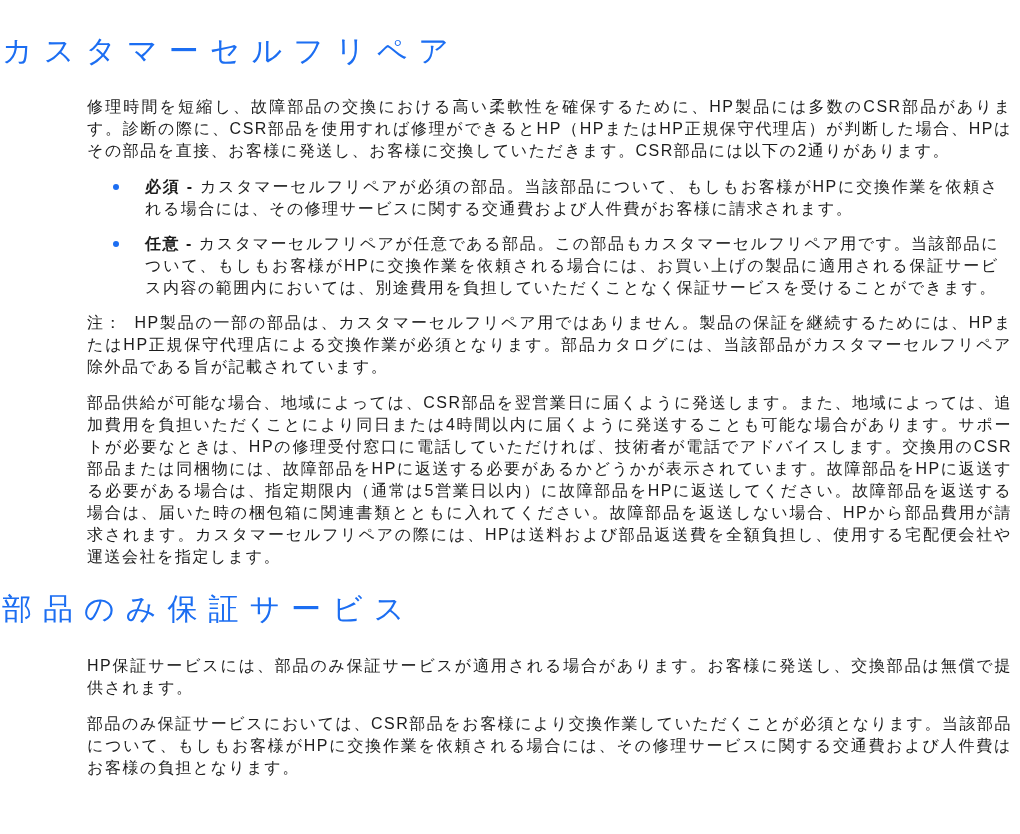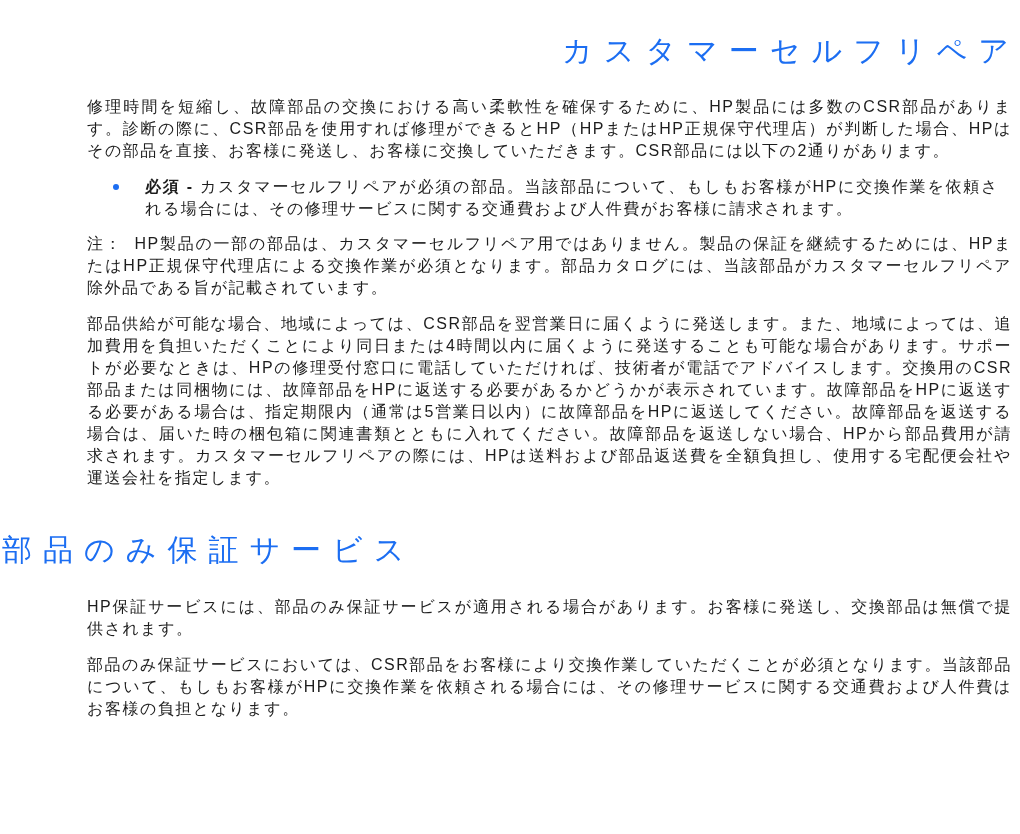--- a/index.html
+++ b/index.html
@@ -19,22 +19,22 @@
   }
   .heading{
     margin:0 0 0 2px;
     color:var(--accent);
     font-size:30px;
     font-weight:500;
     letter-spacing:11px;
     line-height:1.15;
     white-space:nowrap;
   }
-  .heading.first{margin-bottom:27px;text-align:right;}
-  .heading.second{margin-top:44px;margin-bottom:29px;}
+  .heading.first{margin-bottom:27px;}
+  .heading.second{margin-top:24px;margin-bottom:29px;}
   .content{
     margin:0 8px 0 87px;
     font-size:16px;
     line-height:22px;
     letter-spacing:1.5px;
     color:var(--text);
     text-align:justify;
   }
   .para{margin:4px 0 14px 0;}
   .bullets{list-style:none;margin:13px;padding:0;}
@@ -55,20 +55,23 @@
   <h1 class="heading first">カスタマーセルフリペア</h1>
 
   <div class="content">
 
     <p class="para">修理時間を短縮し、故障部品の交換における高い柔軟性を確保するために、HP製品には多数のCSR部品があります。診断の際に、CSR部品を使用すれば修理ができるとHP（HPまたはHP正規保守代理店）が判断した場合、HPはその部品を直接、お客様に発送し、お客様に交換していただきます。CSR部品には以下の2通りがあります。</p>
 
     <ul class="bullets">
       <li class="bullet">
         <span class="dot"></span><span class="b-label">必須 - </span><span>カスタマーセルフリペアが必須の部品。当該部品について、もしもお客様がHPに交換作業を依頼される場合には、その修理サービスに関する交通費および人件費がお客様に請求されます。</span>
       </li>
+      <li class="bullet">
+        <span class="dot"></span><span class="b-label">任意 - </span><span>カスタマーセルフリペアが任意である部品。この部品もカスタマーセルフリペア用です。当該部品について、もしもお客様がHPに交換作業を依頼される場合には、お買い上げの製品に適用される保証サービス内容の範囲内においては、別途費用を負担していただくことなく保証サービスを受けることができます。</span>
+      </li>
     </ul>
 
     <p class="para">
       <span class="note-label">注：</span><span>HP製品の一部の部品は、カスタマーセルフリペア用ではありません。製品の保証を継続するためには、HPまたはHP正規保守代理店による交換作業が必須となります。部品カタログには、当該部品がカスタマーセルフリペア除外品である旨が記載されています。</span>
     </p>
 
     <p class="para">部品供給が可能な場合、地域によっては、CSR部品を翌営業日に届くように発送します。また、地域によっては、追加費用を負担いただくことにより同日または4時間以内に届くように発送することも可能な場合があります。サポートが必要なときは、HPの修理受付窓口に電話していただければ、技術者が電話でアドバイスします。交換用のCSR部品または同梱物には、故障部品をHPに返送する必要があるかどうかが表示されています。故障部品をHPに返送する必要がある場合は、指定期限内（通常は5営業日以内）に故障部品をHPに返送してください。故障部品を返送する場合は、届いた時の梱包箱に関連書類とともに入れてください。故障部品を返送しない場合、HPから部品費用が請求されます。カスタマーセルフリペアの際には、HPは送料および部品返送費を全額負担し、使用する宅配便会社や運送会社を指定します。</p>
 
   </div>
 

